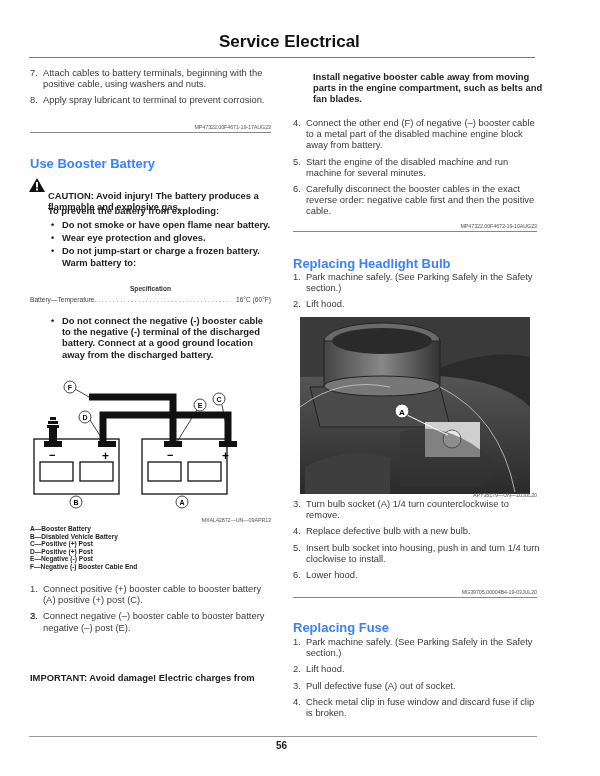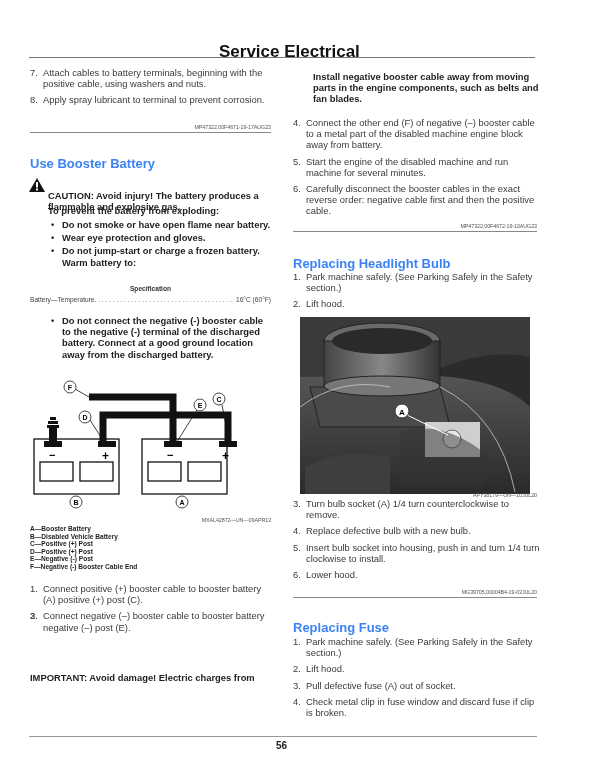--- a/index.html
+++ b/index.html
@@ -19,21 +19,21 @@
   .spec-label { font-size:6.6px; font-weight:bold; text-align:center; color:#333; }
   .spec-row { font-size:6.6px; color:#444; display:flex; }
   .spec-row .dots { flex:1; overflow:hidden; white-space:nowrap; color:#666; }
   .important { font-weight:bold; color:#1e1e1e; }
   .important .indent { padding-left:20px; display:block; }
   .pagenum { font-size:10px; font-weight:bold; color:#222; }
 </style>
 </head>
 <body>
 
-<div class="abs" style="left:0;top:42px;width:599px;height:20px;">
+<div class="abs" style="left:0;top:32px;width:599px;height:20px;">
   <span style="position:absolute;left:219px;top:0;font-size:17px;font-weight:bold;color:#111;white-space:nowrap;">Service Electrical</span>
 </div>
 <div class="rule" style="left:29px;top:57px;width:306px;background:#777;"></div>
 <div class="rule" style="left:335px;top:57px;width:200px;background:#777;"></div>
 
 <div class="col" style="left:30px;top:67px;width:242px;">
   <div class="step">
     <span class="num">7.</span>
     <span>Attach cables to battery terminals, beginning with the positive cable, using washers and nuts.</span>
   </div>
@@ -154,21 +154,21 @@
   <div class="step">
     <span class="num">3.</span>
     <span>Connect negative (–) booster cable to booster battery negative (–) post (E).</span>
   </div>
 </div>
 
 <div class="abs col important" style="left:30px;top:672px;width:246px;">
   <span style="display:block;">IMPORTANT: Avoid damage! Electric charges from</span>
 </div>
 
-<div class="abs col important" style="left:313px;top:71px;width:230px;">Install negative booster cable away from moving parts in the engine components, such as belts and fan blades.</div>
+<div class="abs col important" style="left:313px;top:71px;width:230px;">Install negative booster cable away from moving parts in the engine compartment, such as belts and fan blades.</div>
 
 <div class="col" style="left:293px;top:117px;width:250px;">
   <div class="step">
     <span class="num">4.</span>
     <span>Connect the other end (F) of negative (–) booster cable to a metal part of the disabled machine engine block away from battery.</span>
   </div>
   <div class="step">
     <span class="num">5.</span>
     <span>Start the engine of the disabled machine and run machine for several minutes.</span>
   </div>

